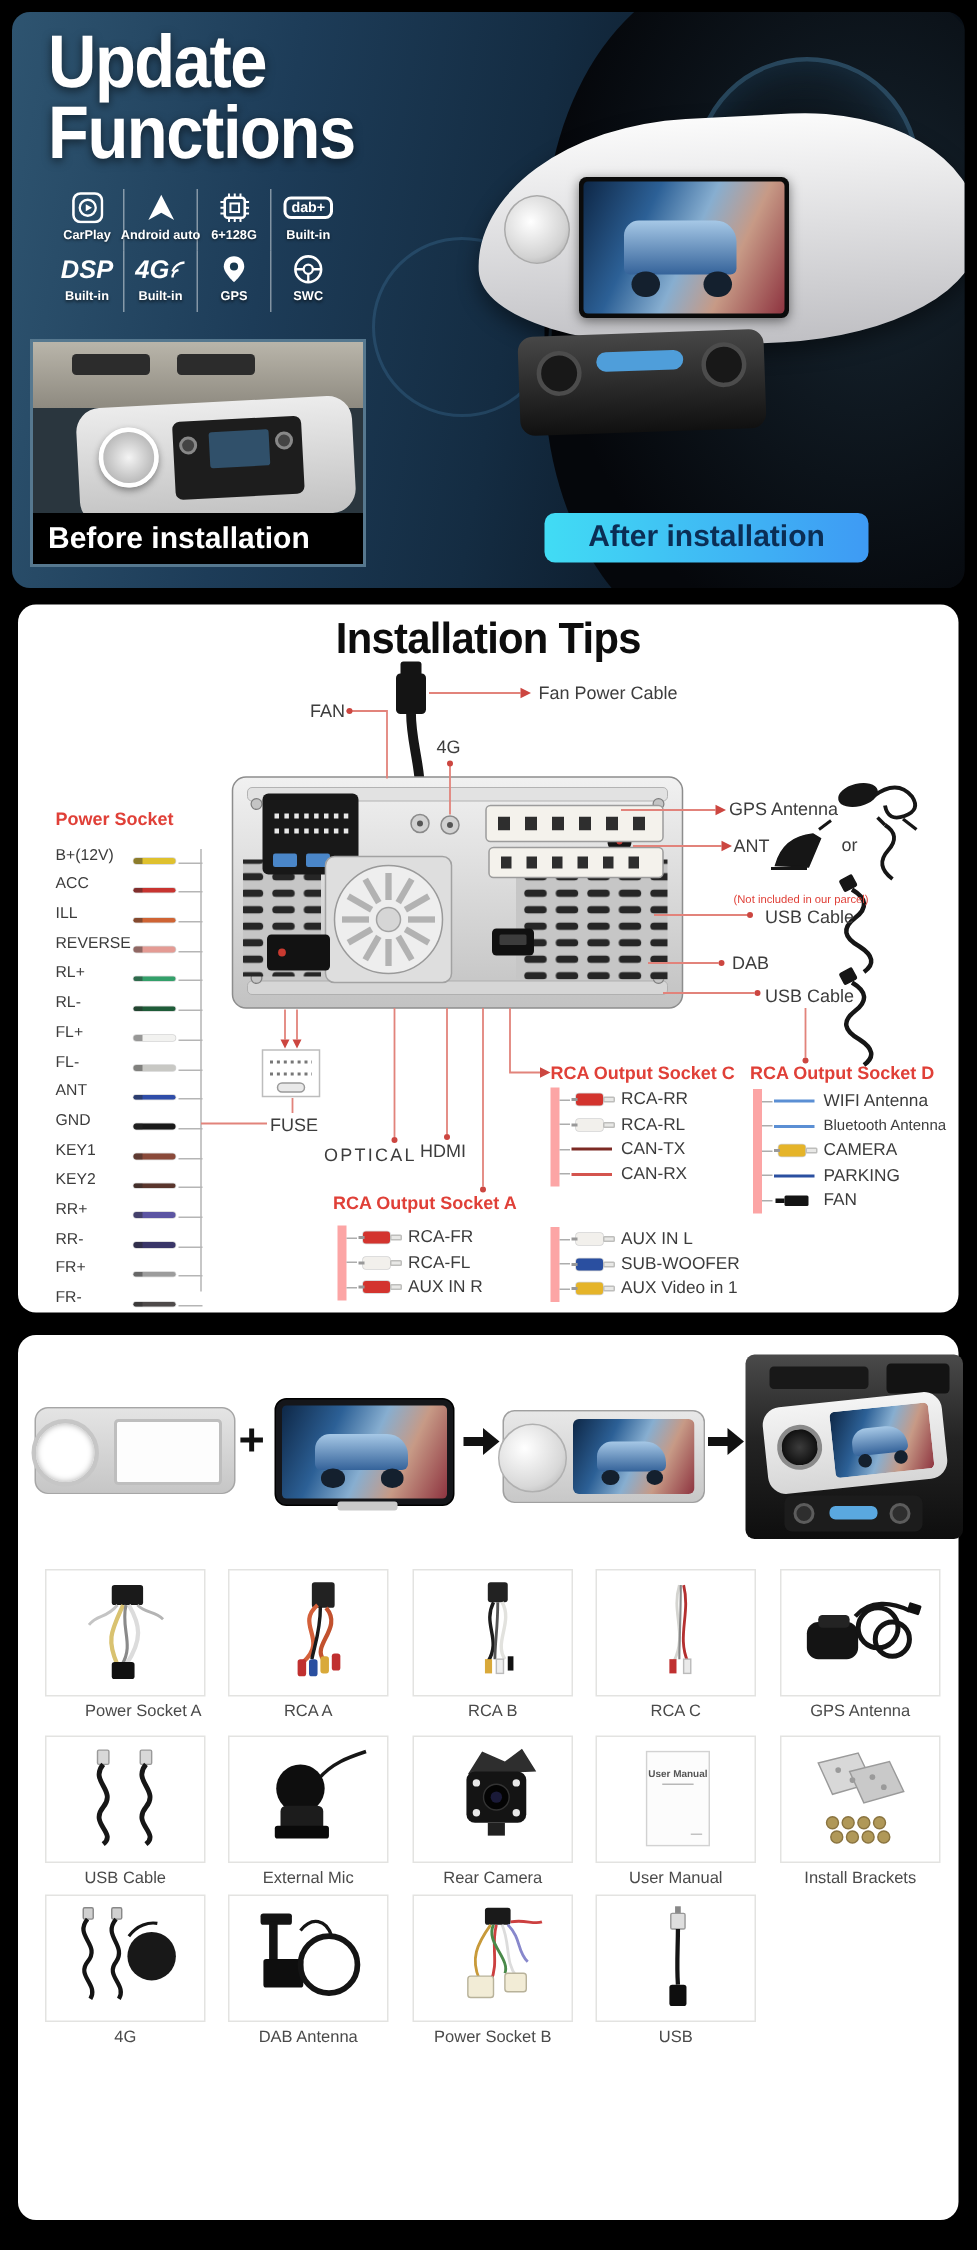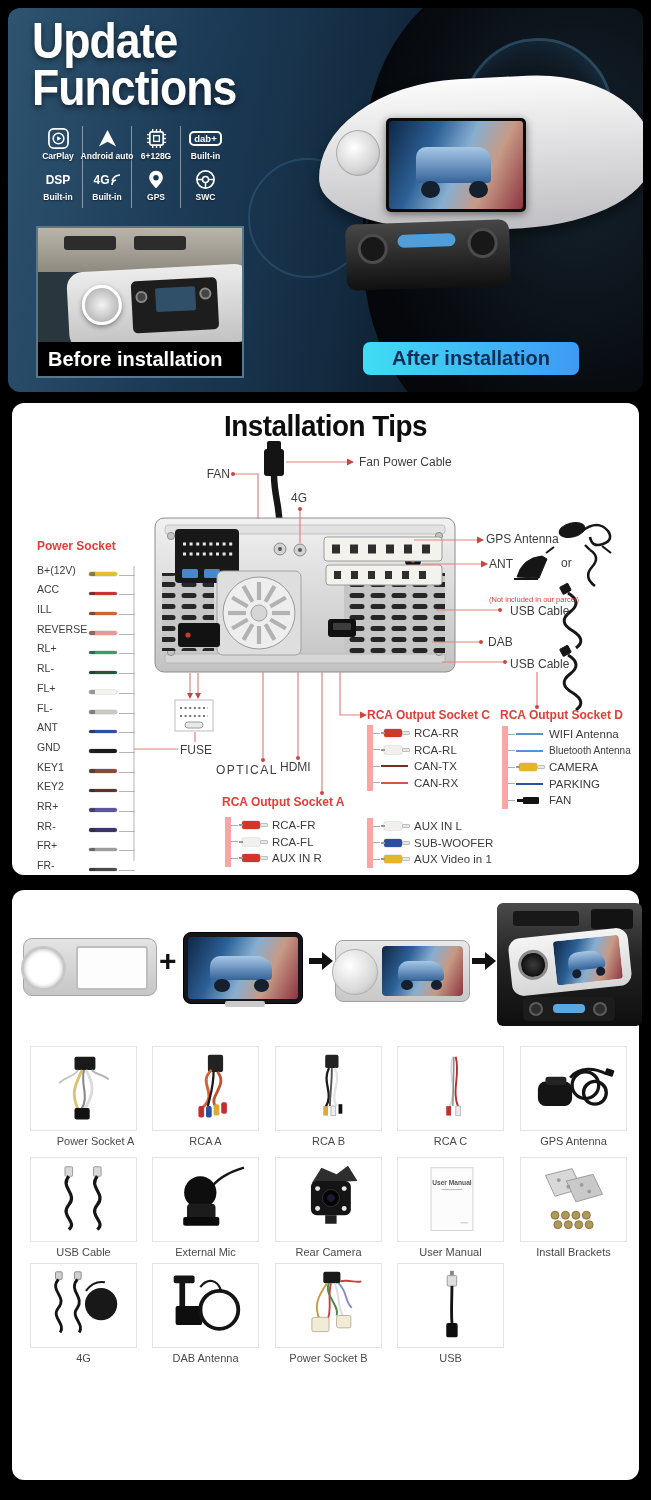--- a/index.html
+++ b/index.html
@@ -16,37 +16,37 @@
 .gauge2{position:absolute;left:240px;top:150px;width:120px;height:120px;border-radius:50%;
 border:2px solid rgba(90,160,210,.2)}
 .uf-title{position:absolute;left:24px;top:10px;font-size:46px;line-height:.95;font-weight:bold;color:#fff;
 letter-spacing:-1px;transform:scale(.97,1.08);transform-origin:left top;text-shadow:0 2px 6px rgba(0,0,0,.55)}
 .feat{position:absolute;left:26px;top:118px;display:grid;grid-template-columns:repeat(4,49px);grid-auto-rows:41px}
 .fcell{display:flex;flex-direction:column;align-items:center;border-right:1px solid rgba(255,255,255,.45);padding-top:1px}
 .fcell.last{border-right:none}
 .fico{height:23px;display:flex;align-items:center;justify-content:center;color:#fff}
 .flab{font-size:8.5px;font-weight:bold;color:#fff;margin-top:1px;white-space:nowrap;text-shadow:0 1px 2px rgba(0,0,0,.6)}
 .fbadge{border:2px solid #fff;border-radius:5px;font-size:9.5px;font-weight:bold;color:#fff;padding:0 3px;height:15px;line-height:12px}
-.fbig{font-size:12px;font-weight:bold;color:#fff}
+.fbig{font-size:17px;font-weight:bold;font-style:italic;color:#fff}
 .r-dash{position:absolute;left:310px;top:70px;width:334px;height:152px;transform:rotate(-3deg);
 background:linear-gradient(180deg,#fbfbfb,#c0c0c4);border-radius:45% 38% 42% 50%/65% 55% 45% 40%;box-shadow:0 6px 14px rgba(0,0,0,.45)}
 .r-vent{position:absolute;left:328px;top:122px;width:44px;height:46px;border-radius:50%;
 background:radial-gradient(circle at 40% 38%,#fff,#d2d2d2 65%,#9a9a9a);border:1px solid #aaa}
 .r-screen{position:absolute;left:378px;top:110px;width:140px;height:94px;background:#0b0b0b;border-radius:5px;padding:3px;box-shadow:0 2px 8px rgba(0,0,0,.5)}
 .scene{position:relative;width:100%;height:100%;border-radius:3px;overflow:hidden;
 background:linear-gradient(115deg,#0e2746 0%,#2c6096 30%,#87aed0 52%,#c79a86 72%,#8e3440 100%)}
 .scene .car{position:absolute;left:20%;top:30%;width:56%;height:40%;border-radius:10px 14px 4px 4px;
 background:linear-gradient(#a6c8e6,#35639a)}
 .scene .wh1,.scene .wh2{position:absolute;bottom:12%;width:14%;height:20%;border-radius:50%;background:#14202e}
 .scene .wh1{left:24%}.scene .wh2{left:60%}
 .r-console{position:absolute;left:338px;top:214px;width:164px;height:66px;transform:rotate(-2deg);
 background:linear-gradient(#474747,#101010);border-radius:10px}
 .r-strip{position:absolute;left:52px;top:12px;width:58px;height:13px;background:#4f9eda;border-radius:7px}
 .r-knob{position:absolute;width:30px;height:30px;border-radius:50%;background:#181818;border:3px solid #4c4c4c}
-.before{position:absolute;left:28px;top:218px;width:208px;height:152px;border:2px solid #56788f;background:#2a363e;overflow:hidden}
+.before{position:absolute;left:12px;top:218px;width:224px;height:152px;border:2px solid #56788f;background:#2a363e;overflow:hidden}
 .b-dash{position:absolute;left:0;top:0;width:100%;height:44px;background:linear-gradient(#b9b5aa,#8e8a80)}
 .b-v1,.b-v2{position:absolute;top:8px;width:52px;height:14px;background:#2c2c2c;border-radius:3px}
 .b-v1{left:26px}.b-v2{left:96px}
 .b-panel{position:absolute;left:30px;top:40px;width:184px;height:78px;background:linear-gradient(#ececec,#c2c2c2);border-radius:16px;transform:rotate(-3deg)}
 .b-radio{position:absolute;left:64px;top:12px;width:86px;height:52px;background:#1d1d1d;border-radius:5px}
 .b-scr{position:absolute;left:24px;top:8px;width:40px;height:24px;background:#30506a;border-radius:2px}
 .b-kn{position:absolute;width:12px;height:12px;border-radius:50%;background:#444;border:2px solid #888}
 .b-knob{position:absolute;left:14px;top:14px;width:40px;height:40px;border-radius:50%;background:radial-gradient(#f4f4f4,#bbb 70%);border:3px solid #fff;box-shadow:0 2px 5px rgba(0,0,0,.4)}
 .b-bar{position:absolute;left:0;right:0;bottom:0;height:34px;background:#000;color:#fff;font-size:20px;font-weight:bold;line-height:34px;padding-left:10px}
 .after{position:absolute;left:355px;top:334px;width:216px;height:33px;border-radius:7px;text-align:center;line-height:33px;

